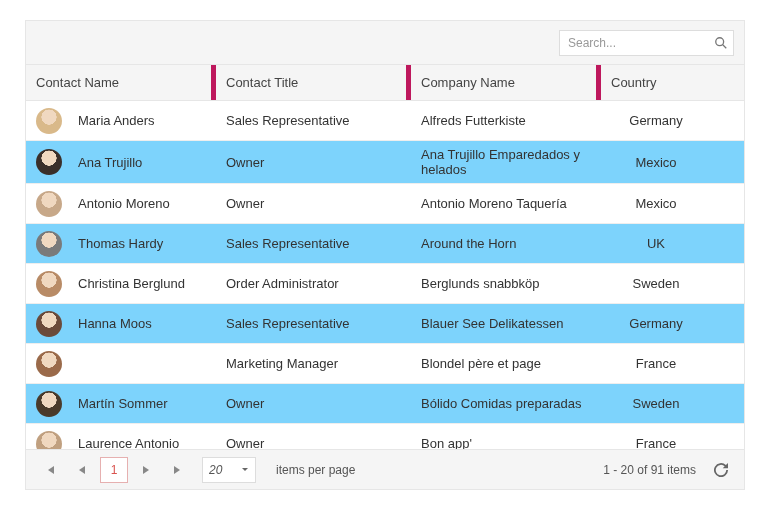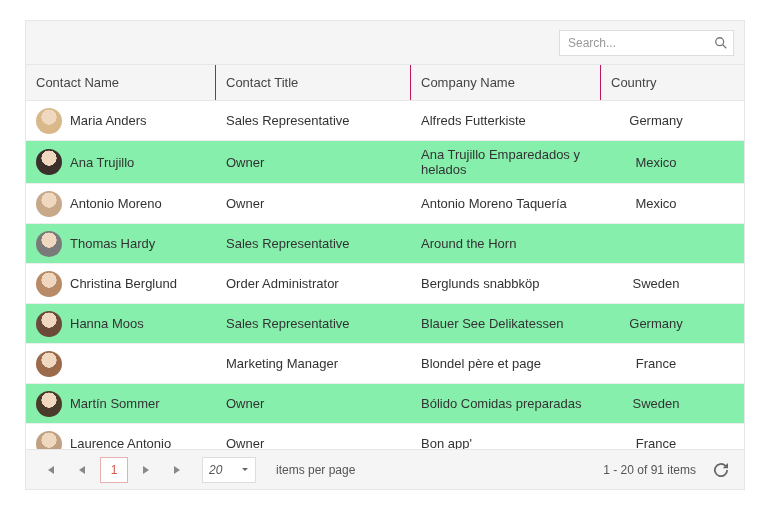--- a/index.html
+++ b/index.html
@@ -61,50 +61,50 @@
     height: 36px;
     align-items: center;
   }
   .col-name { width: 190px; padding-left: 10px; }
   .col-title { width: 195px; padding-left: 10px; }
   .col-company { width: 190px; padding-left: 10px; }
   .col-country { width: 110px; padding-left: 10px; text-align: center; }
   .header-cell {
     font-size: 13px;
     color: #444;
-    border-right: 1px solid #be185d;
+    border-right: 5px solid #be185d;
     height: 100%;
     display: flex;
     align-items: center;
   }
   .header-cell:last-child { border-right: none; }
   .body {
     flex: 1;
     overflow: hidden;
     background: #fff;
     position: relative;
   }
   .row {
     display: flex;
     align-items: center;
     min-height: 40px;
     border-bottom: 1px solid #eee;
   }
-  .row.alt { background: #86efac; }
+  .row.alt { background: #7dd3fc; }
   .cell {
     font-size: 13px;
     color: #333;
     padding: 6px 10px;
     overflow: hidden;
     text-overflow: ellipsis;
   }
   .name-cell {
     display: flex;
     align-items: center;
-    gap: 8px;
+    gap: 16px;
   }
   .avatar {
     width: 26px;
     height: 26px;
     border-radius: 50%;
     flex-shrink: 0;
     display: inline-block;
   }
   .pager {
     height: 40px;
@@ -227,20 +227,21 @@
         <div class="cell col-company">Antonio Moreno Taquería</div>
         <div class="cell col-country">Mexico</div>
       </div>
       <div class="row alt">
         <div class="cell col-name name-cell">
           <span class="avatar" style="background: radial-gradient(circle at 50% 35%, rgb(240, 216, 192) 35%, rgb(122, 122, 122) 36%);"></span>
           <span>Thomas Hardy</span>
         </div>
         <div class="cell col-title">Sales Representative</div>
         <div class="cell col-company">Around the Horn</div>
+        <div class="cell col-country">UK</div>
       </div>
       <div class="row">
         <div class="cell col-name name-cell">
           <span class="avatar" style="background: radial-gradient(circle at 50% 35%, rgb(240, 216, 192) 35%, rgb(184, 139, 102) 36%);"></span>
           <span>Christina Berglund</span>
         </div>
         <div class="cell col-title">Order Administrator</div>
         <div class="cell col-company">Berglunds snabbköp</div>
         <div class="cell col-country">Sweden</div>
       </div>

